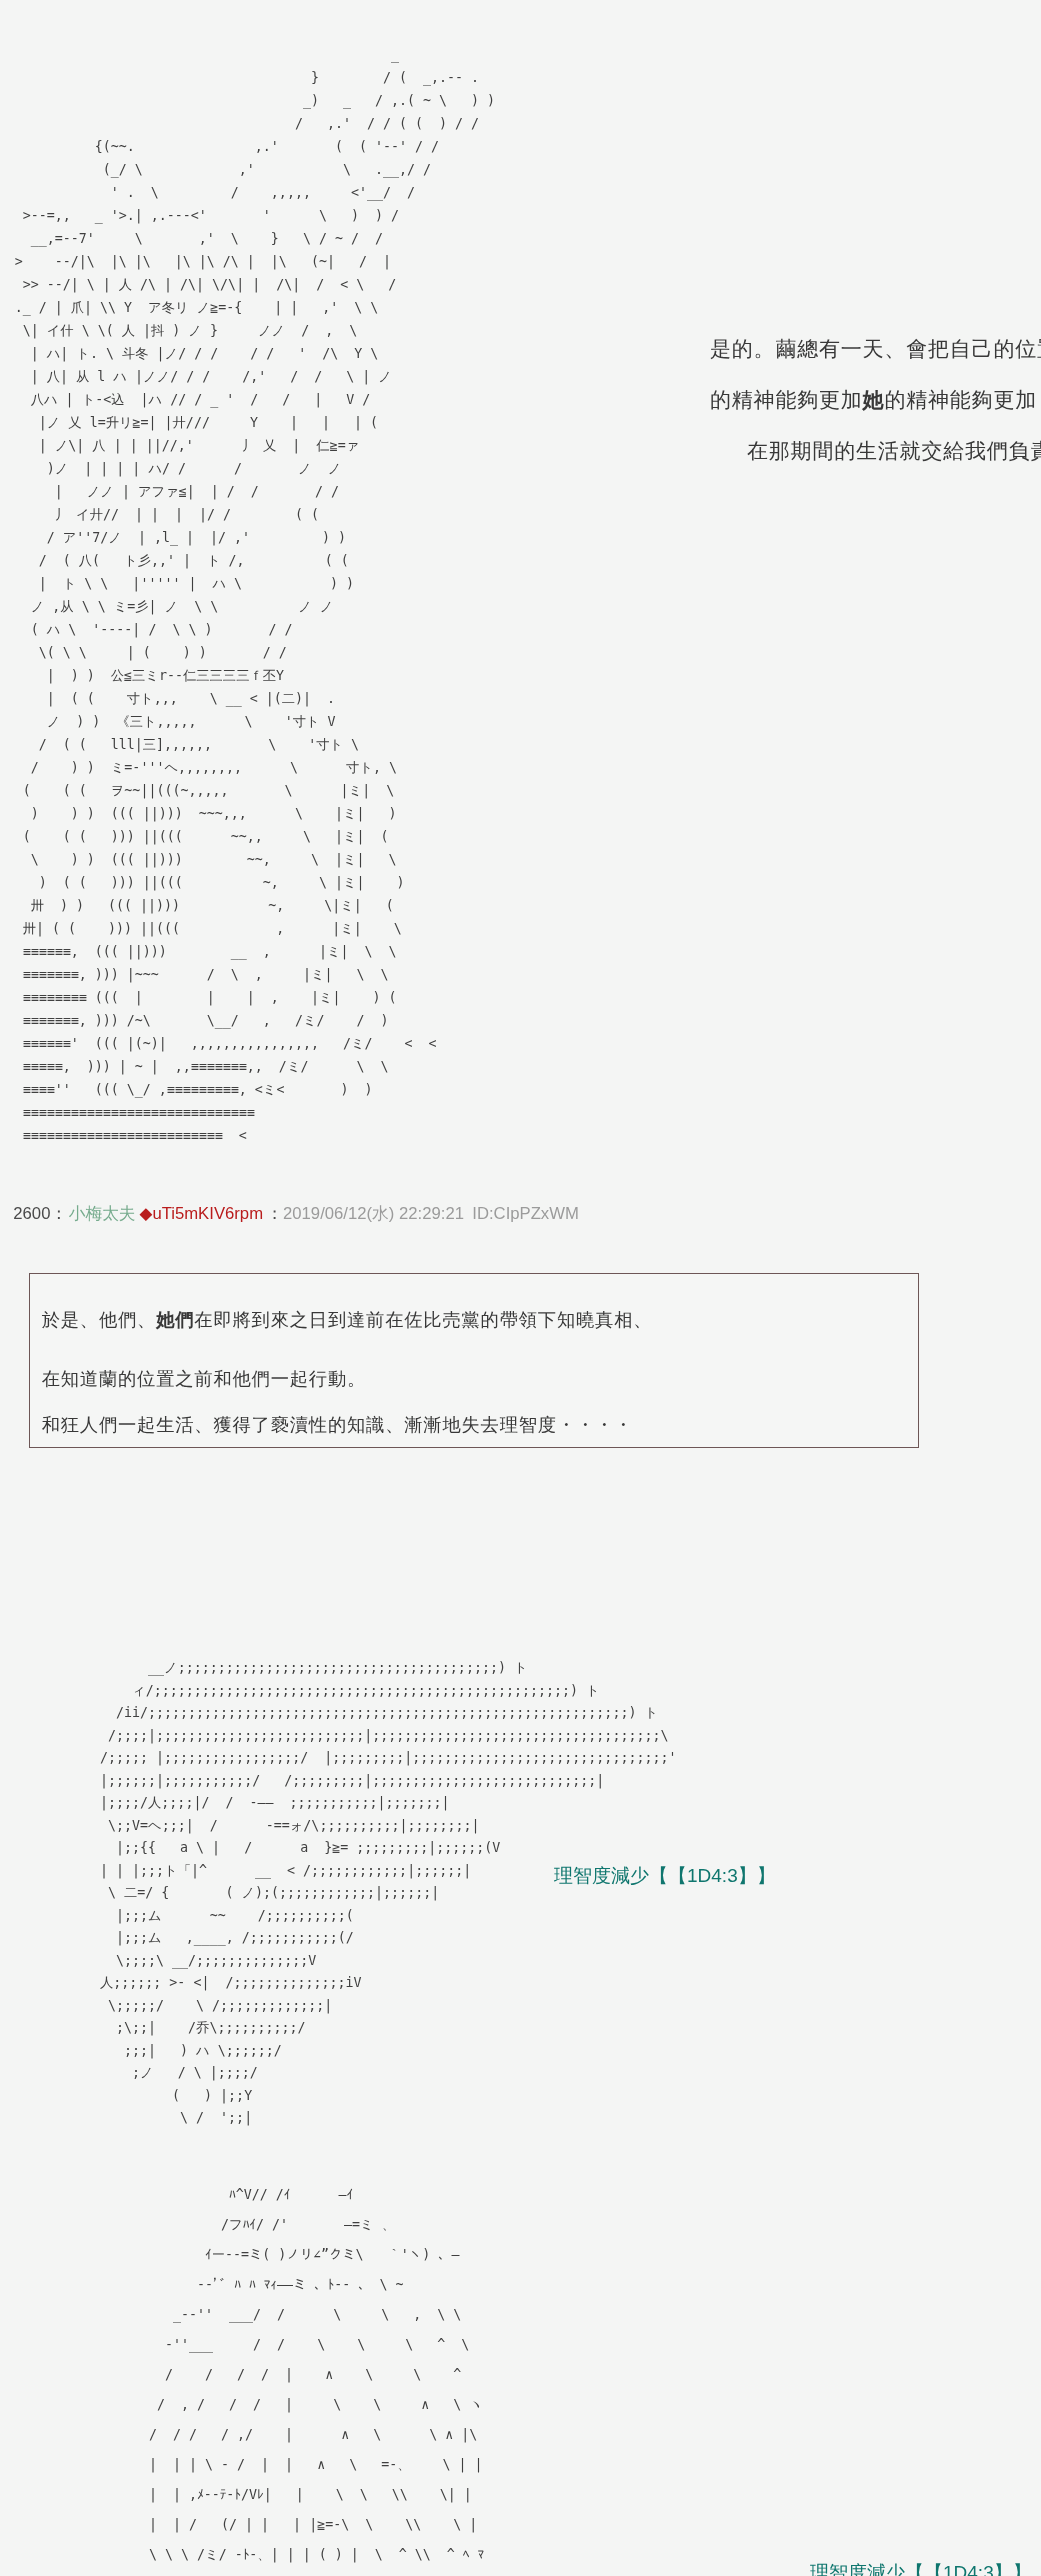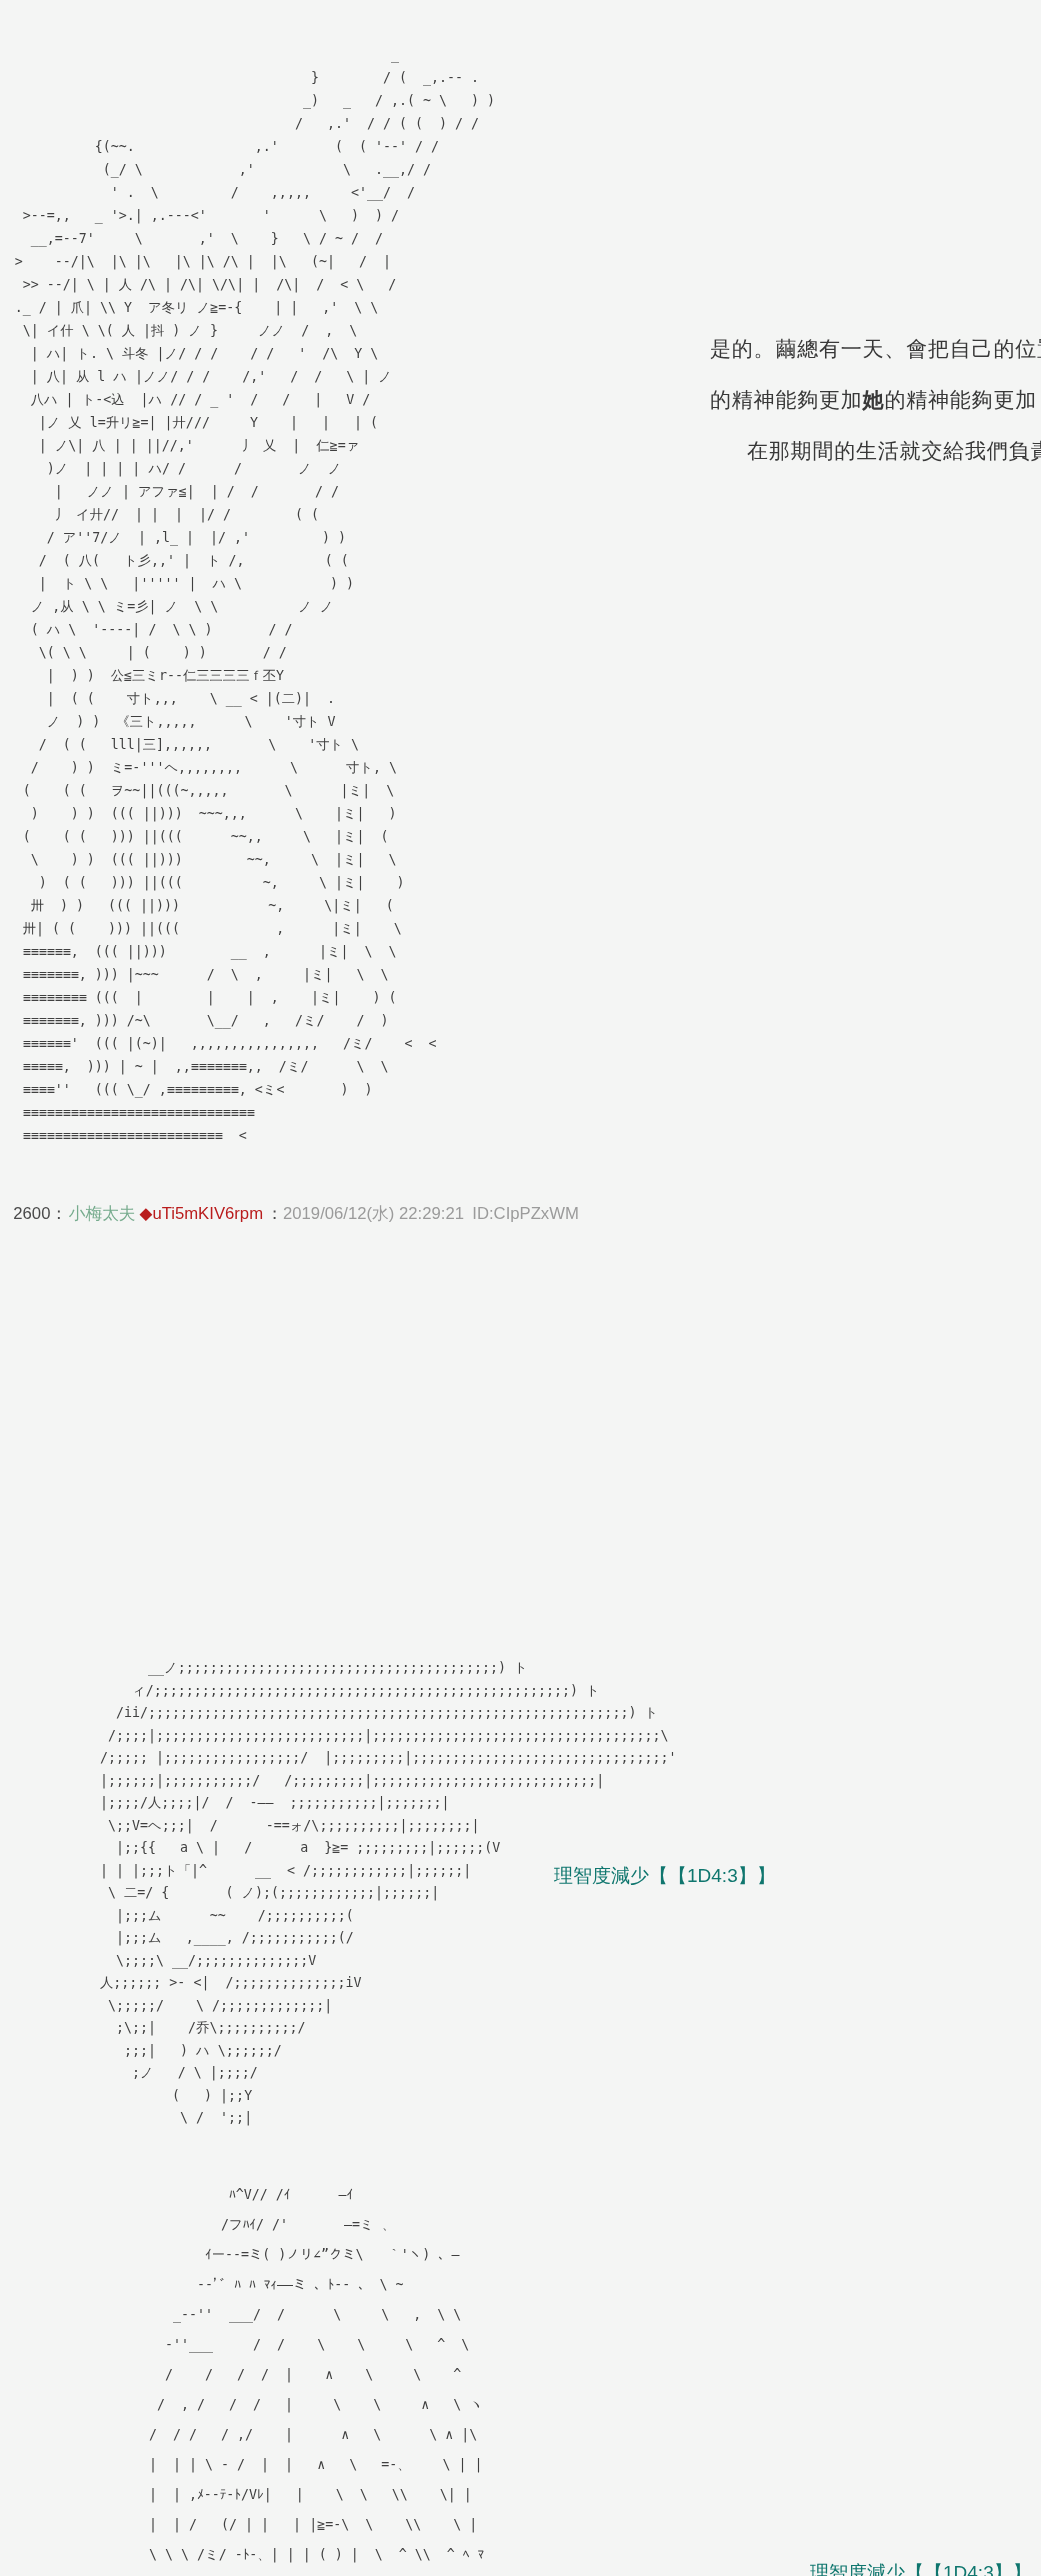--- a/index.html
+++ b/index.html
@@ -124,20 +124,31 @@
     <span>的精神能夠更加</span><b>她</b><span>的精神能夠更加</span>
   </div>
   <div class="dlg" style="left:747px; top:437px;">
     <span>在那期間的生活就交給我們負責吧</span>
   </div>
 
   <div class="post-header" style="left:13.3px; top:1202px;">
     <span class="c-num">2600</span><span class="c-num">：</span><span class="c-name">小梅太夫</span><span class="c-trip">◆uTi5mKIV6rpm</span><span class="c-sep2">：</span><span class="c-date">2019/06/12(水) 22:29:21</span><span class="c-id">ID:CIpPZxWM</span>
   </div>
 
+  <div class="nbox">
+    <div class="nline" style="top:33px;">
+      <span>於是、他們、</span><b>她們</b><span>在即將到來之日到達前在佐比売黨的帶領下知曉真相、</span>
+    </div>
+    <div class="nline" style="top:92px;">
+      <span>在知道蘭的位置之前和他們一起行動。</span>
+    </div>
+    <div class="nline" style="top:138px;">
+      <span>和狂人們一起生活、獲得了褻瀆性的知識、漸漸地失去理智度・・・・</span>
+    </div>
+  </div>
 
   <pre class="aa" style="left:52px; top:1657px; line-height:22.5px;">            __ノ;;;;;;;;;;;;;;;;;;;;;;;;;;;;;;;;;;;;;;;;) ト
           ィ/;;;;;;;;;;;;;;;;;;;;;;;;;;;;;;;;;;;;;;;;;;;;;;;;;;;;) ト
         /ii/;;;;;;;;;;;;;;;;;;;;;;;;;;;;;;;;;;;;;;;;;;;;;;;;;;;;;;;;;;;;) ト
        /;;;;|;;;;;;;;;;;;;;;;;;;;;;;;;;|;;;;;;;;;;;;;;;;;;;;;;;;;;;;;;;;;;;;\
       /;;;;; |;;;;;;;;;;;;;;;;;/  |;;;;;;;;;|;;;;;;;;;;;;;;;;;;;;;;;;;;;;;;;;'
       |;;;;;;|;;;;;;;;;;;/   /;;;;;;;;;|;;;;;;;;;;;;;;;;;;;;;;;;;;;;|
       |;;;;/人;;;;|/  /  -――  ;;;;;;;;;;;|;;;;;;;|
        \;;V=ヘ;;;|  /      -==ォ/\;;;;;;;;;;|;;;;;;;;|
         |;;{{   a \ |   /      a  }≧= ;;;;;;;;;|;;;;;;(V

